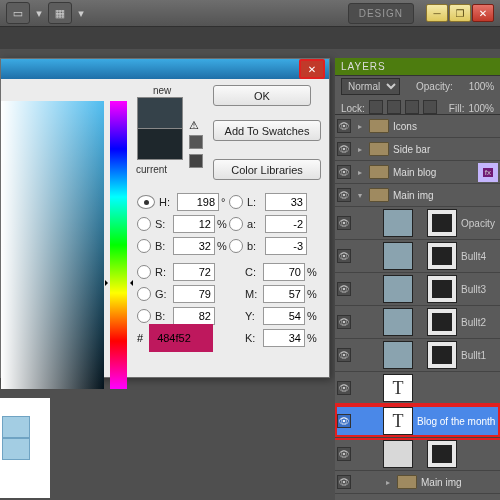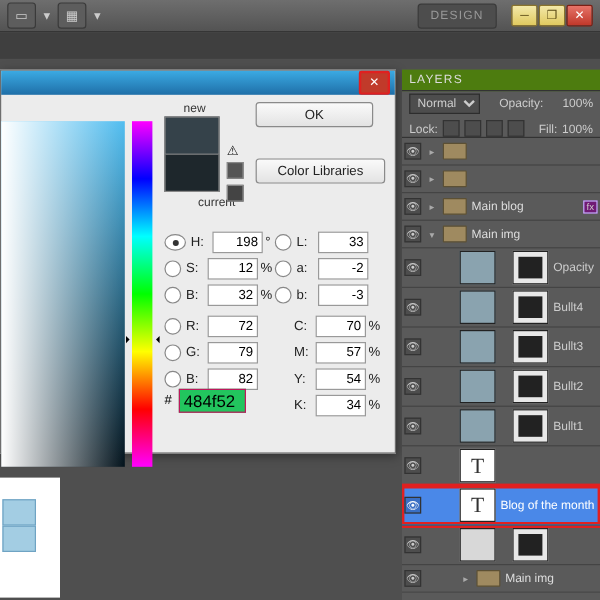--- a/index.html
+++ b/index.html
@@ -26,36 +26,36 @@
 .picker-field{position:absolute;left:0;top:22px;width:103px;height:288px;background:linear-gradient(to bottom,#3a9fd8,#0c2735);background-image:linear-gradient(to right,#fff,transparent),linear-gradient(to bottom,#50bdf0,#03121b)}
 .hue-bar{position:absolute;left:109px;top:22px;width:17px;height:288px;background:linear-gradient(to bottom,#f0f,#00f,#0ff,#0f0,#ff0,#f00,#f0f)}
 .hue-thumb{position:absolute;left:106px;top:200px;width:24px;height:8px;}
 .hue-thumb:before{content:"";position:absolute;left:-2px;top:1px;border:3px solid transparent;border-left-color:#000}
 .hue-thumb:after{content:"";position:absolute;right:-2px;top:1px;border:3px solid transparent;border-right-color:#000}
 .preview{position:absolute;left:136px;top:18px;width:44px;height:62px}
 .preview .new{width:44px;height:30px;background:#35424a;border:1px solid #888}
 .preview .cur{width:44px;height:30px;background:#1e272c;border:1px solid #888;border-top:0}
 .preview-lbl{position:absolute;font-size:10px;color:#333}
 .lblnew{left:152px;top:6px}
-.lblcur{left:164px;top:85px}
+.lblcur{left:135px;top:85px}
 .warn{position:absolute;left:188px;top:40px;width:12px;height:12px;}
 .warn-dot{position:absolute;left:188px;top:56px;width:12px;height:12px;border:1px solid #888;background:#555}
 .cube{position:absolute;left:188px;top:75px;width:12px;height:12px;border:1px solid #888;background:#444}
 .btns{position:absolute;right:8px;top:6px;display:flex;flex-direction:column;gap:6px}
 .btn{width:96px;height:19px;background:linear-gradient(#fafafa,#e3e3e3);border:1px solid #8a8a8a;border-radius:3px;display:flex;align-items:center;justify-content:center;font-size:11px;color:#222}
 .rows{position:absolute;left:136px;top:112px;font-size:11px;color:#222}
 .row{display:flex;align-items:center;height:22px}
 .row .r{width:12px;height:12px;border:1px solid #888;border-radius:50%;margin-right:4px;background:#fff;display:flex;align-items:center;justify-content:center}
 .row .r.sel:after{content:"";width:5px;height:5px;border-radius:50%;background:#333}
 .row .k{width:18px}
 .row input{width:34px;height:16px;border:1px solid #999;font-size:11px;text-align:right;padding:0 3px;background:#fff}
 .row .u{width:16px;margin-left:2px}
 .rows2{position:absolute;left:228px;top:112px}
 .hexrow{position:absolute;left:136px;top:245px;display:flex;align-items:center}
-.hexrow input{width:48px;height:18px;border:1px solid #be185d;font-size:14px;padding:0 3px;background:#22c55e}
+.hexrow input{width:48px;height:18px;border:5px solid #be185d;font-size:11px;padding:0 3px;background:#be185d}
 
 .panels{position:absolute;right:0;top:58px;width:165px;bottom:0;background:#5a5a5a;font-size:10px;color:#ccc}
 .ptab{height:17px;background:#4d7c0f;display:flex;align-items:center;padding:0 6px;color:#ddd;border-bottom:1px solid #333;font-size:10px;letter-spacing:1px}
 .opts{display:flex;align-items:center;height:20px;padding:0 6px;gap:16px}
 .sel{height:17px;border:1px solid #2d2d2d;background:#4d4d4d;color:#ccc;font-size:10px;padding:0 2px}
 .lock-row{display:flex;align-items:flex-end;height:18px;padding:0 6px;gap:4px;border-bottom:1px solid #333}
 .lock-row .sq{width:12px;height:12px;border:1px solid #333;background:#4d4d4d}
 .layers{overflow:auto}
 .layer{display:flex;align-items:center;height:22px;border-bottom:1px solid #444;padding:0 2px;gap:4px}
 .eye{width:12px;height:12px;border:1px solid #333;background:#4d4d4d;display:flex;align-items:center;justify-content:center;font-size:9px}
@@ -65,21 +65,21 @@
 .biglayer{display:flex;align-items:center;height:32px;border-bottom:1px solid #444;padding:0 2px;gap:4px}
 .spacer{width:24px}
 .thumb{width:28px;height:26px;border:1px solid #222;background:#8aa3af}
 .thumb.masked{background:#e8e8e8;position:relative}
 .thumb.masked:after{content:"";position:absolute;inset:4px;background:#222}
 .thumb.t{background:#fff;display:flex;align-items:center;justify-content:center;font-family:Georgia,serif;font-size:18px;color:#333}
 .link{width:6px}
 .sel-layer{background:#4a88e8;color:#fff}
 .sel-layer .nm{color:#fff}
 .red-outline{box-shadow:inset 0 0 0 2px #e02020,0 0 0 2px #e02020}
-.fx{font-size:8px;border:1px solid #c4b5fd;padding:0 2px;background:#701a75}
+.fx{font-size:8px;border:5px solid #c4b5fd;padding:0 2px;background:#701a75}
 </style>
 </head>
 <body>
 
 <div class="toolbar">
   <div class="tool-btn">▭</div>
   <div class="tool-drop">▾</div>
   <div class="tool-btn">▦</div>
   <div class="tool-drop">▾</div>
   <div class="flex"></div>
@@ -116,20 +116,21 @@
       <div class="cur"></div>
     </div>
     <div class="preview-lbl lblcur">current</div>
     <div class="warn">⚠</div>
     <div class="warn-dot"></div>
     <div class="cube"></div>
 
     <div class="btns">
       <div class="btn red-box">OK</div>
       <div style="height:2px"></div>
+      <div class="btn" style="width:106px">Add To Swatches</div>
       <div style="height:6px"></div>
       <div class="btn" style="width:106px">Color Libraries</div>
     </div>
 
     <div class="rows">
       <div class="row">
           <div class="r sel"></div>
           <span class="k">H:</span>
           <input value="198" style="">
           <span class="u">°</span>
@@ -232,25 +233,27 @@
     <div class="sq"></div>
     <div class="sq"></div>
     <span style="margin-left:auto">Fill:</span>
     <span>100%</span>
   </div>
   <div class="layers">
     <div class="layer">
         <div class="eye">👁</div>
         <div class="tri">▸</div>
         <div class="folder"></div>
+        <span class="nm">Icons</span>
       </div>
     <div class="layer">
         <div class="eye">👁</div>
         <div class="tri">▸</div>
         <div class="folder"></div>
+        <span class="nm">Side bar</span>
       </div>
     <div class="layer">
         <div class="eye">👁</div>
         <div class="tri">▸</div>
         <div class="folder"></div>
         <span class="nm">Main blog</span>
         <span class="fx">fx</span>
       </div>
     <div class="layer">
         <div class="eye">👁</div>

